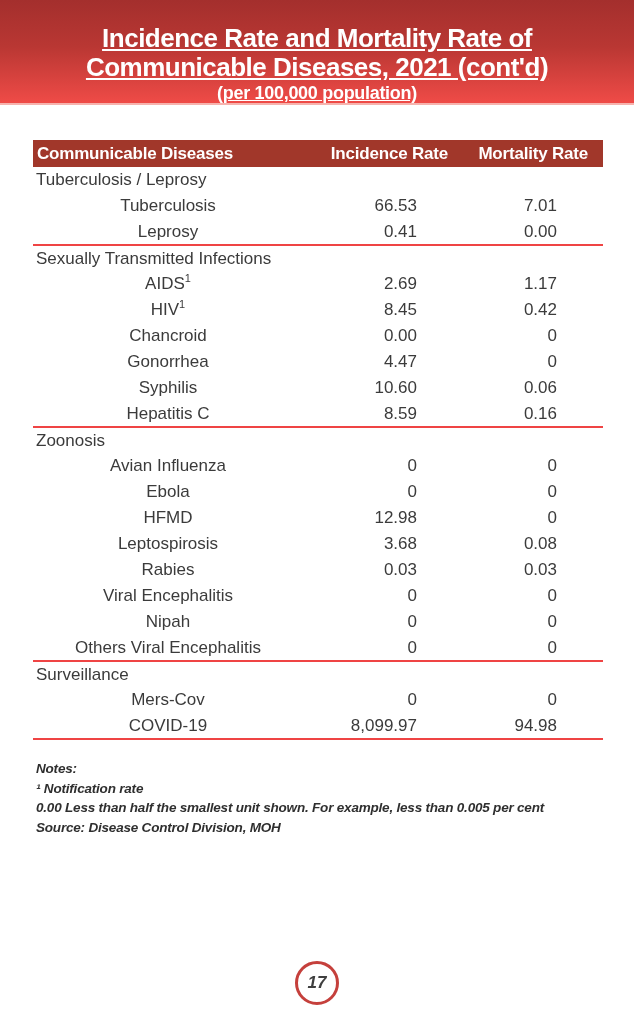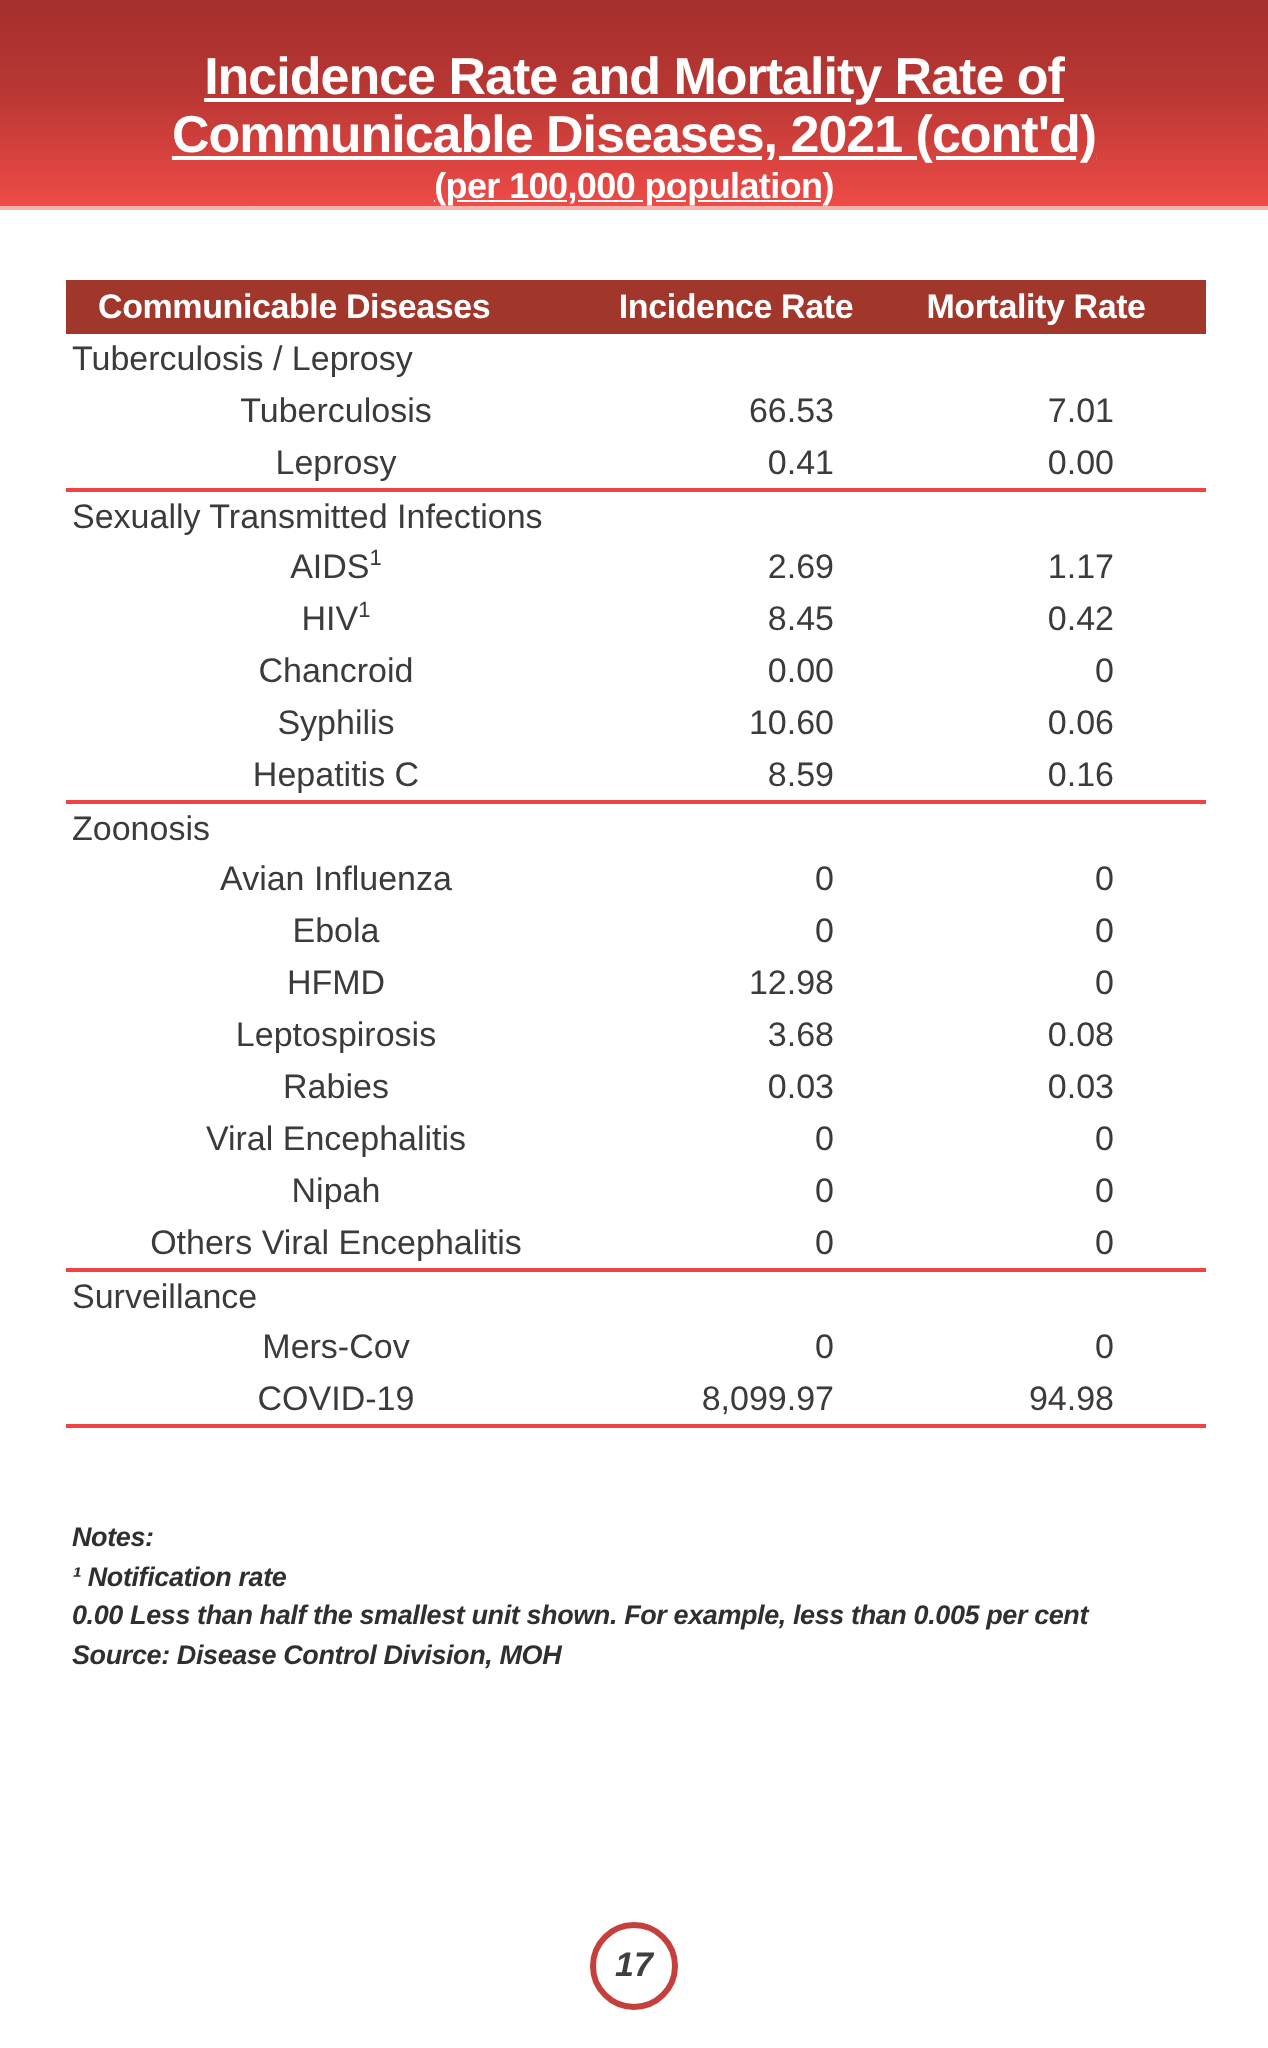--- a/index.html
+++ b/index.html
@@ -56,22 +56,22 @@
 
   thead th {
     background: #a1372a;
     color: #ffffff;
     font-weight: bold;
     font-size: 17px;
     height: 27px;
     padding: 0;
     letter-spacing: -0.2px;
   }
-  thead th.h-name { text-align: left; padding-left: 16px; }
-  thead th.h-num  { }
+  thead th.h-name { text-align: left; padding-left: 4px; }
+  thead th.h-num  { text-align: right; }
 
   td { height: 26px; padding: 0; vertical-align: middle; }
   td.cat  { padding-left: 3px; }
   td.name { padding-left: 15px; white-space: nowrap; text-align: center; }
   td.num  { text-align: right; padding-right: 31px; }
   td sup  { font-size: 11px; line-height: 0; }
   tr.group-end td { border-bottom: 2px solid #ef4444; }
 
   
   .notes {
@@ -158,20 +158,26 @@
           <td class="num">0.42</td>
           <td class="spacer"></td>
         </tr>
         <tr>
           <td class="name">Chancroid</td>
           <td class="num">0.00</td>
           <td class="num">0</td>
           <td class="spacer"></td>
         </tr>
         <tr>
+          <td class="name">Gonorrhea</td>
+          <td class="num">4.47</td>
+          <td class="num">0</td>
+          <td class="spacer"></td>
+        </tr>
+        <tr>
           <td class="name">Syphilis</td>
           <td class="num">10.60</td>
           <td class="num">0.06</td>
           <td class="spacer"></td>
         </tr>
         <tr class="group-end">
           <td class="name">Hepatitis C</td>
           <td class="num">8.59</td>
           <td class="num">0.16</td>
           <td class="spacer"></td>

